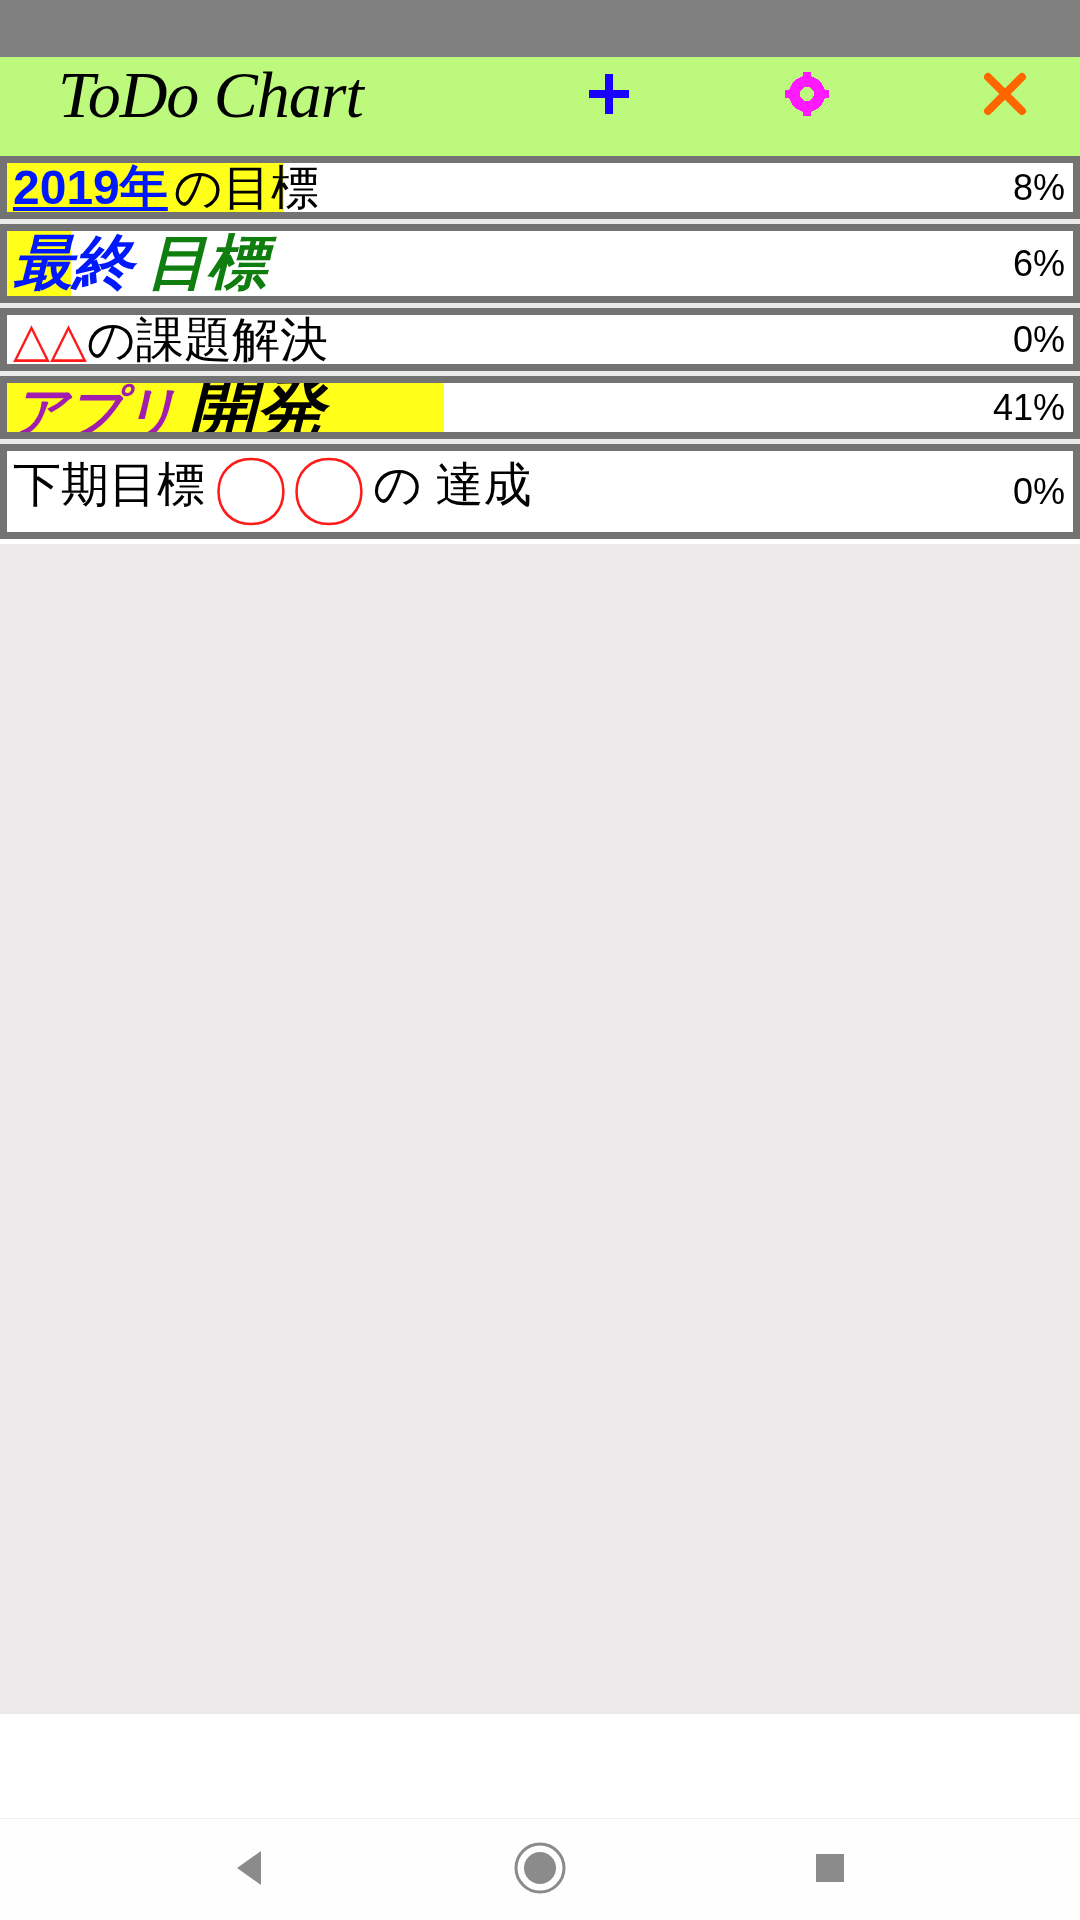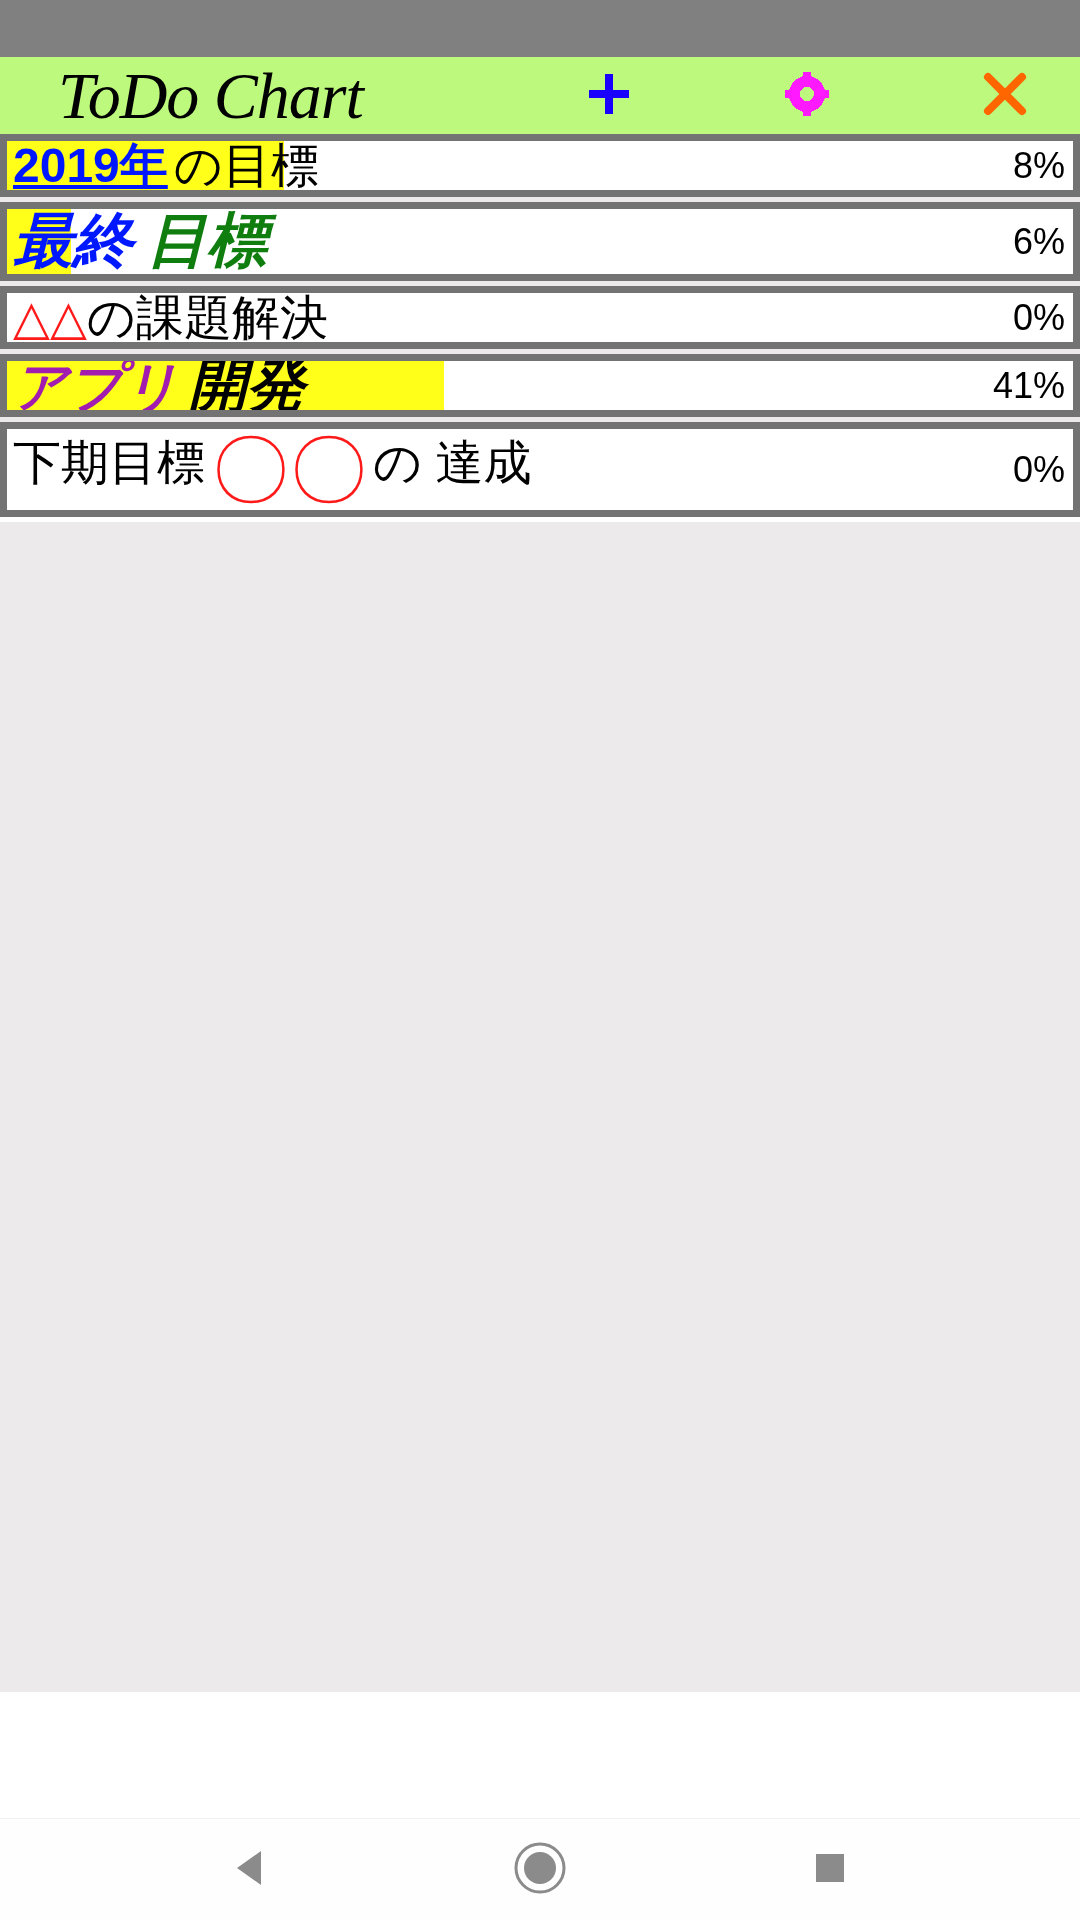--- a/index.html
+++ b/index.html
@@ -1,18 +1,18 @@
 <!DOCTYPE html>
 <html><head>
 <meta charset="utf-8">
 <style>
   * { margin:0; padding:0; box-sizing:border-box; }
   html,body { width:1080px; height:1920px; font-family:sans-serif; background:#fff; overflow:hidden;}
   .statusbar { width:100%; height:57px; background:#808080;}
-  .appbar { width:100%; height:77px; background:#bdf97c; display:flex; align-items:center;gap:48px;}
+  .appbar { width:100%; height:99px; background:#bdf97c; display:flex; gap:48px;}
   .appbar .title { flex:0 0 auto; padding-left:58px; font-family:"Brush Script MT","Segoe Script",cursive; font-style:italic; font-size:66px; color:#010101; font-weight:500; letter-spacing:-1px;}
   .appbar .spacer { flex:1;}
   .appbar .iconbtn { width:150px; height:77px; display:flex; align-items:center; justify-content:center;}
   .list { width:100%; background:#eceaeb; padding-top:0;}
   .row { position:relative; width:100%; background:#fff; border:7px solid #737373; margin-bottom:5px; overflow:hidden;}
   .row .hl { position:absolute; top:0; left:0; height:100%; background:#ffff19;}
   .row .content { position:relative; display:flex; align-items:center; width:100%; height:100%; }
   .row .title { flex:1; display:flex; align-items:baseline; white-space:nowrap; padding:4px 6px;}
   .row .pct { font-size:36px; color:#000; padding-right:8px; align-self:center;}
   .empty { width:100%; height:1170px; background:#eceaeb;}
@@ -27,21 +27,21 @@
   .r2 { height:79px;}
   .r2 .a { font-size:60px; color:#0018ff; font-style:italic; font-weight:700;}
   .r2 .b { font-size:60px; color:#0f7e0f; font-style:italic; font-weight:700; padding-left:14px;}
   
   .r3 { height:63px;}
   .r3 .a { font-size:48px; color:#ff1a1a;}
   .r3 .b { font-size:48px; color:#010101;}
   
   .r4 { height:63px;}
   .r4 .a { font-size:54px; color:#a21caf; font-style:italic; font-weight:600;}
-  .r4 .b { font-size:58px; color:#010101; font-style:italic; font-weight:600; padding-left:10px;}
+  .r4 .b { font-size:68px; color:#010101; font-style:italic; font-weight:600; padding-left:10px;}
   
   .r5 { height:95px;}
   .r5 .a { font-size:48px; color:#010101;}
   .r5 .b { font-size:78px; color:#ff1a1a; font-weight:400; padding:0 6px; line-height:1;}
   .r5 .c { font-size:48px; color:#010101;}
 </style>
 </head>
 <body>
 
 <div class="statusbar"></div>

